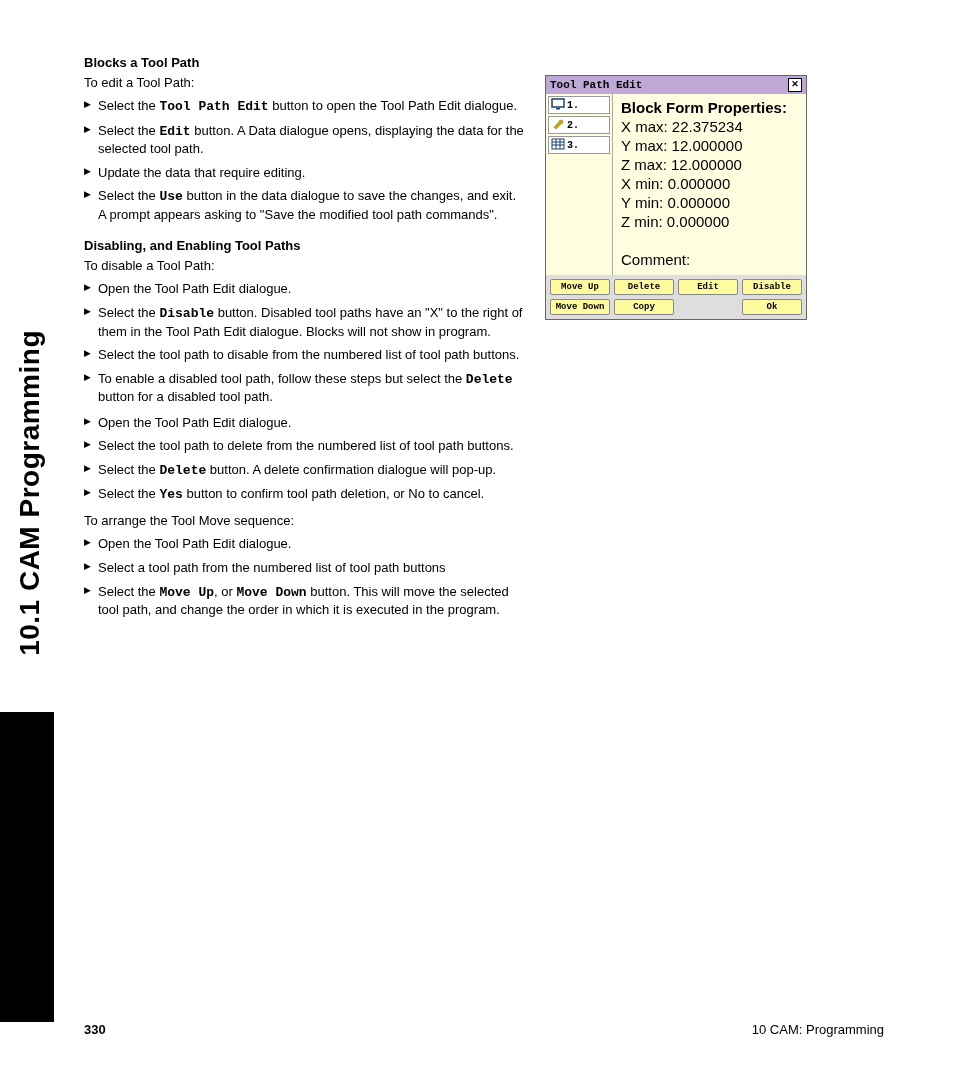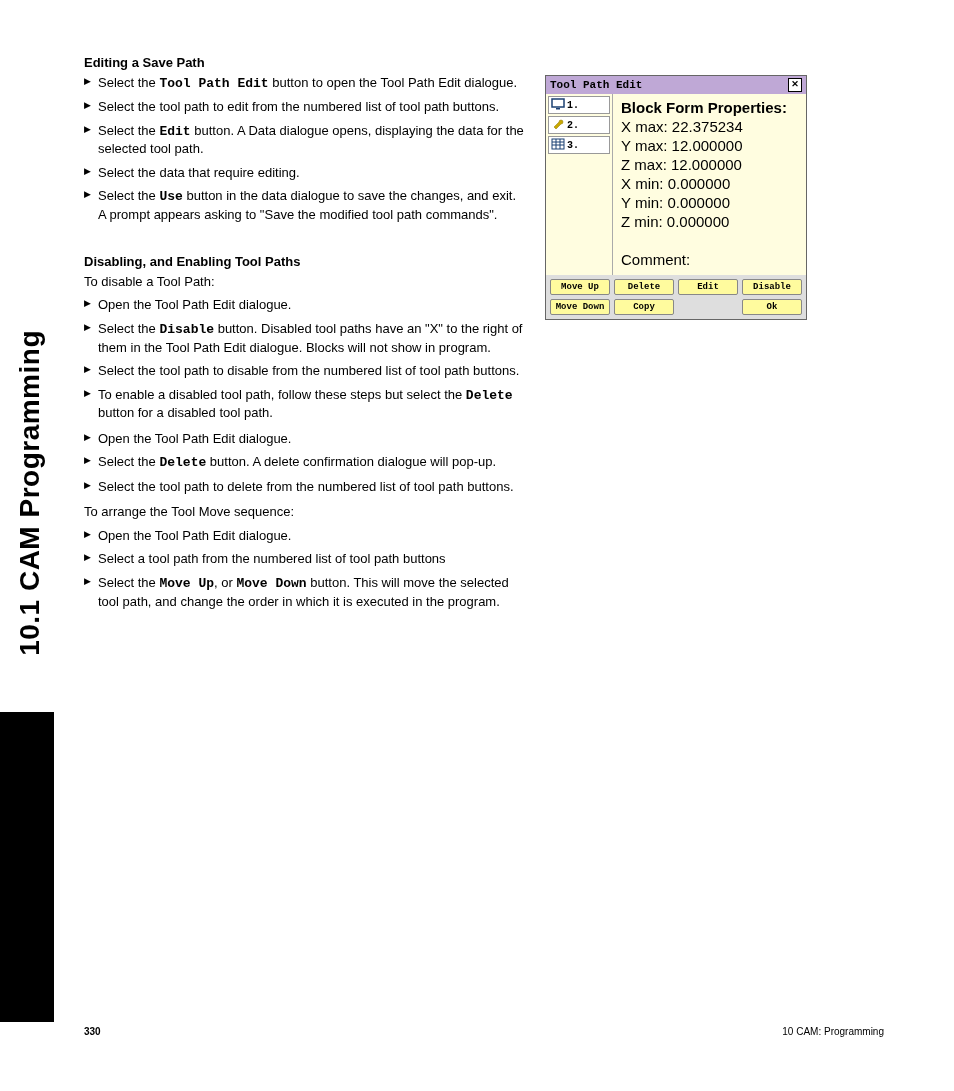--- a/index.html
+++ b/index.html
@@ -45,21 +45,21 @@
 .content {
   position: absolute;
   left: 84px;
   top: 54px;
   width: 440px;
   font-size: 13px;
   line-height: 1.35;
 }
 .section-title {
   font-weight: bold;
-  margin-top: 30px;
+  margin-top: 14px;
   margin-bottom: 2px;
   font-size: 13px;
 }
 .intro {
   margin-bottom: 6px;
 }
 .bullet-list {
   list-style: none;
   padding: 0;
   margin: 0 0 8px 0;
@@ -81,21 +81,21 @@
   font-family: "Courier New", monospace;
   font-weight: bold;
 }
 .footer {
   position: absolute;
   left: 84px;
   bottom: 54px;
   width: 800px;
   display: flex;
   justify-content: space-between;
-  font-size: 10px;
+  font-size: 13px;
 }
 .footer .page-num {
   font-weight: bold;
 }
 .dialog {
   position: absolute;
   left: 545px;
   top: 75px;
   width: 260px;
   border: 1px solid #666;
@@ -183,40 +183,41 @@
 </style>
 </head>
 <body>
 
 <div class="side-tab">
   <div class="side-tab-inner">10.1 CAM Programming</div>
 </div>
 <div class="black-block"></div>
 
 <div class="content">
-    <div class="section-title" style="margin-top: 0px;">Editing a Save Path</div>
+    <div class="section-title" style="margin-top: 0px;">Blocks a Tool Path</div>
+    <div class="intro">To edit a Tool Path:</div>
     <ul class="bullet-list">
       <li>Select the <span class="mono">Tool Path Edit</span> button to open the Tool Path Edit dialogue.</li>
-      <li>Select the tool path to edit from the numbered list of tool path buttons.</li>
       <li>Select the <span class="mono">Edit</span> button. A Data dialogue opens, displaying the data for the selected tool path.</li>
-      <li>Select the data that require editing.</li>
+      <li>Update the data that require editing.</li>
       <li>Select the <span class="mono">Use</span> button in the data dialogue to save the changes, and exit.  A prompt appears asking to "Save the modified tool path commands".</li>
     </ul>
     <div class="section-title">Disabling, and Enabling Tool Paths</div>
     <div class="intro">To disable a Tool Path:</div>
     <ul class="bullet-list">
       <li>Open the Tool Path Edit dialogue.</li>
       <li>Select the <span class="mono">Disable</span> button. Disabled tool paths have an "X" to the right of them in the Tool Path Edit dialogue. Blocks will not show in program.</li>
       <li>Select the tool path to disable from the numbered list of tool path buttons.</li>
       <li>To enable a disabled tool path, follow these steps but select the <span class="mono">Delete</span> button for a disabled tool path.</li>
     </ul>
     <ul class="bullet-list">
       <li>Open the Tool Path Edit dialogue.</li>
+      <li>Select the tool path to delete from the numbered list of tool path buttons.</li>
       <li>Select the <span class="mono">Delete</span> button. A delete confirmation dialogue will pop-up.</li>
-      <li>Select the tool path to delete from the numbered list of tool path buttons.</li>
+      <li>Select the <span class="mono">Yes</span> button to confirm tool path deletion, or No to cancel.</li>
     </ul>
     <div class="intro">To arrange the Tool Move sequence:</div>
     <ul class="bullet-list">
       <li>Open the Tool Path Edit dialogue.</li>
       <li>Select a tool path from the numbered list of tool path buttons</li>
       <li>Select the <span class="mono">Move Up</span>, or <span class="mono">Move Down</span> button. This will move the selected tool path, and change the order in which it is executed in the program.</li>
     </ul>
   </div>
 
 <div class="dialog">

